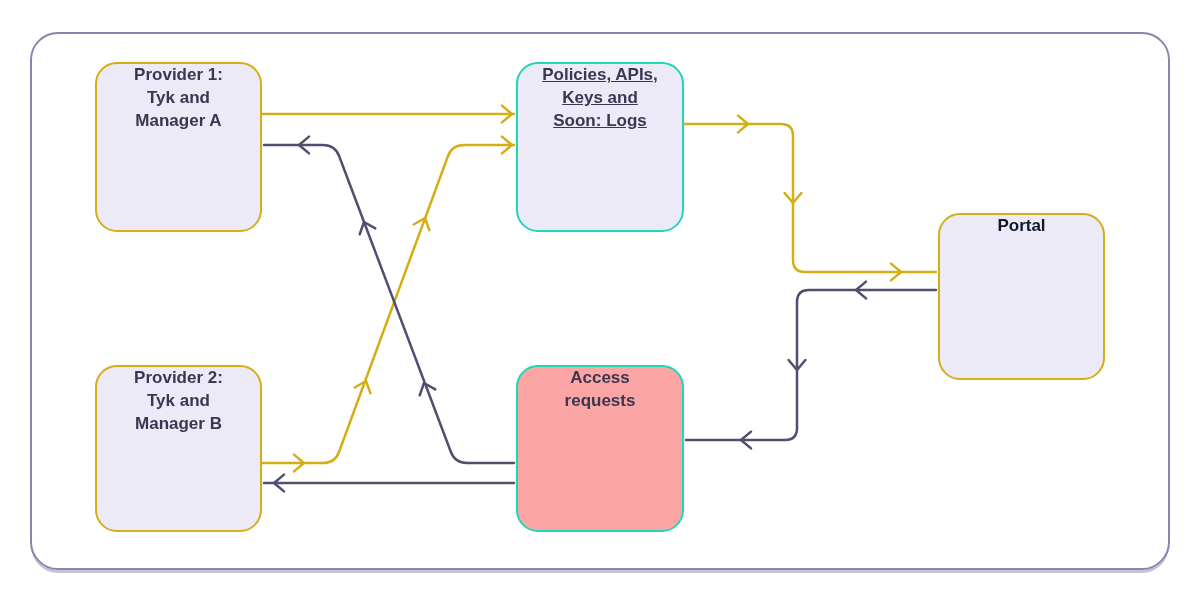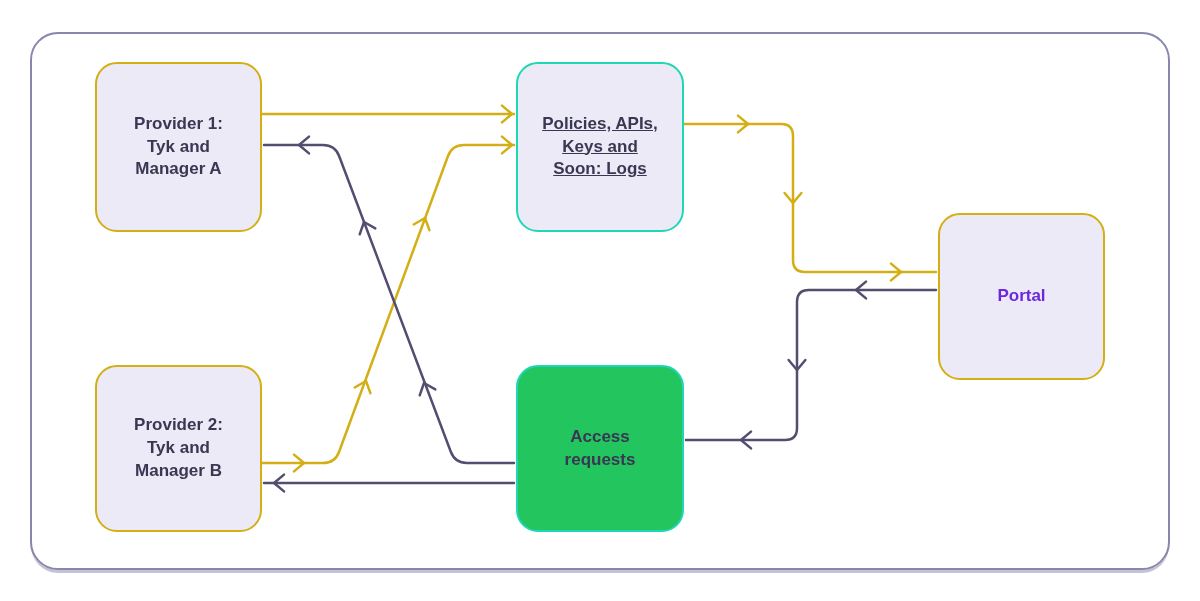--- a/index.html
+++ b/index.html
@@ -36,21 +36,21 @@
     height: 601px;
   }
   .node {
     position: absolute;
     box-sizing: border-box;
     border: 2px solid;
     border-radius: 22px;
     background: #ebeaf6;
     color: #3a3752;
     display: flex;
-    align-items: center;
+    align-items: flex-start;
     justify-content: center;
     text-align: center;
     font-size: 17px;
     font-weight: 600;
     line-height: 1.35;
   }
   .node span { white-space: pre-line; }
   .node-p1      { left: 95px;  top: 62px;  width: 167px; height: 170px; }
   .node-p2      { left: 95px;  top: 365px; width: 167px; height: 167px; }
   .node-policies{ left: 516px; top: 62px;  width: 168px; height: 170px; text-decoration: underline; }
@@ -99,22 +99,22 @@
 Tyk and
 Manager B</span>
   </div>
 
   <div class="node node-policies" style="border-color: rgb(31, 215, 180); background: rgb(235, 234, 246); color: rgb(58, 55, 82);">
     <span>Policies, APIs,
 Keys and
 Soon: Logs</span>
   </div>
 
-  <div class="node node-access" style="border-color: rgb(31, 215, 180); background: #22c55e; color: rgb(58, 55, 82);">
+  <div class="node node-access" style="border-color: rgb(31, 215, 180); background: #fca5a5; color: rgb(58, 55, 82);">
     <span>Access
 requests</span>
   </div>
 
-  <div class="node node-portal" style="border-color: rgb(211, 174, 20); background: rgb(235, 234, 246); color: #6d28d9;">
+  <div class="node node-portal" style="border-color: rgb(211, 174, 20); background: rgb(235, 234, 246); color: #0f172a;">
     <span>Portal</span>
   </div>
 
 </div>
 
 </body></html>

